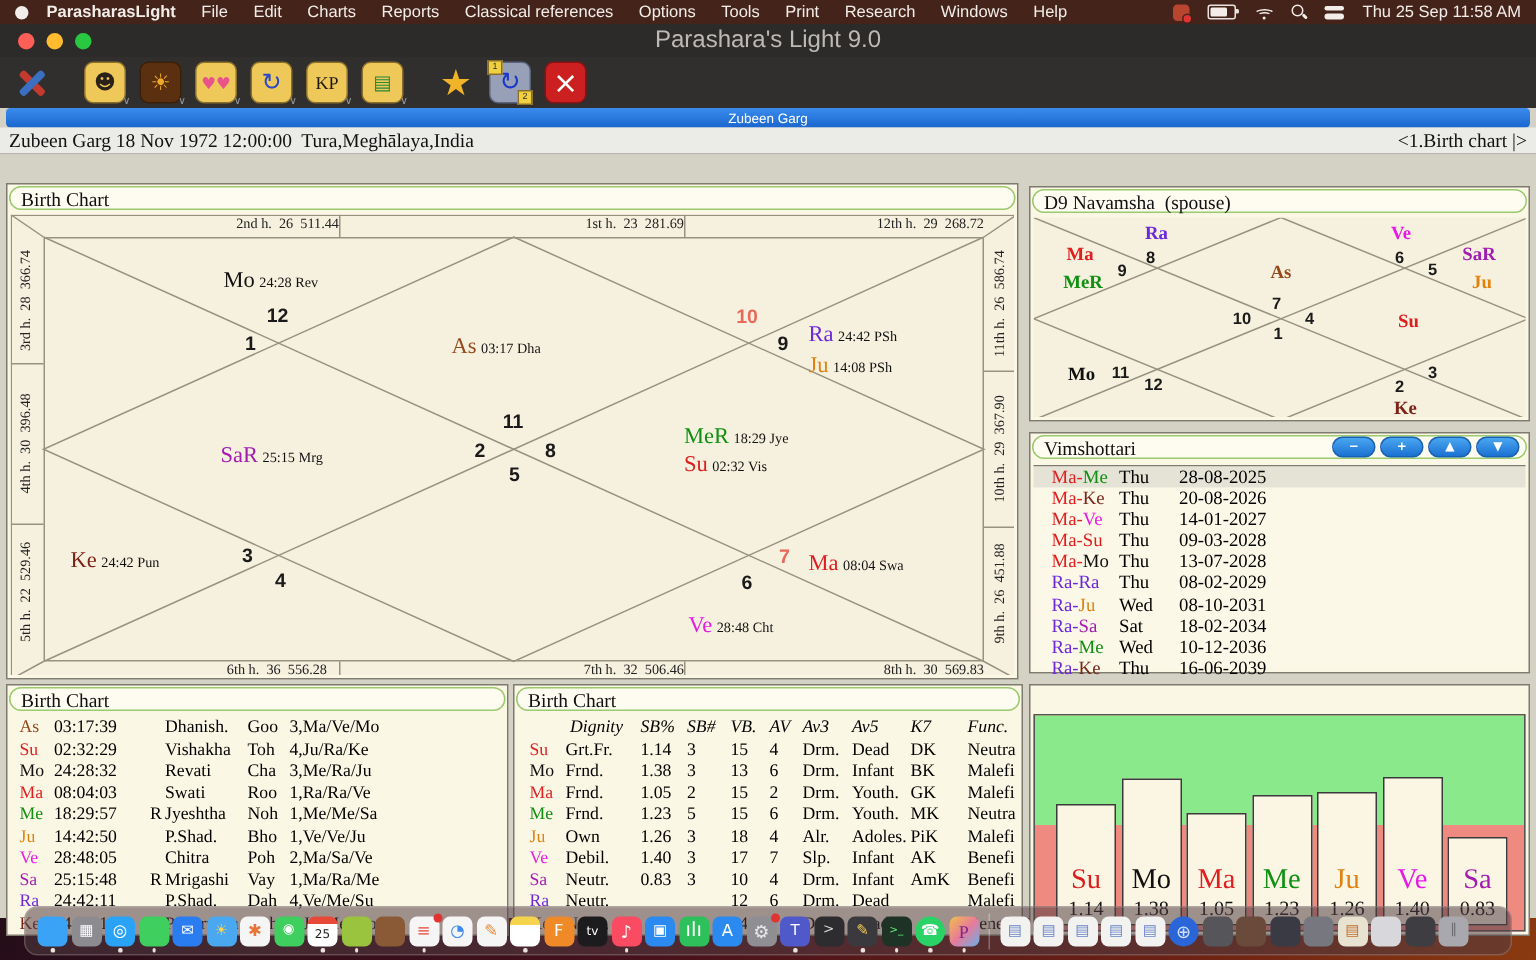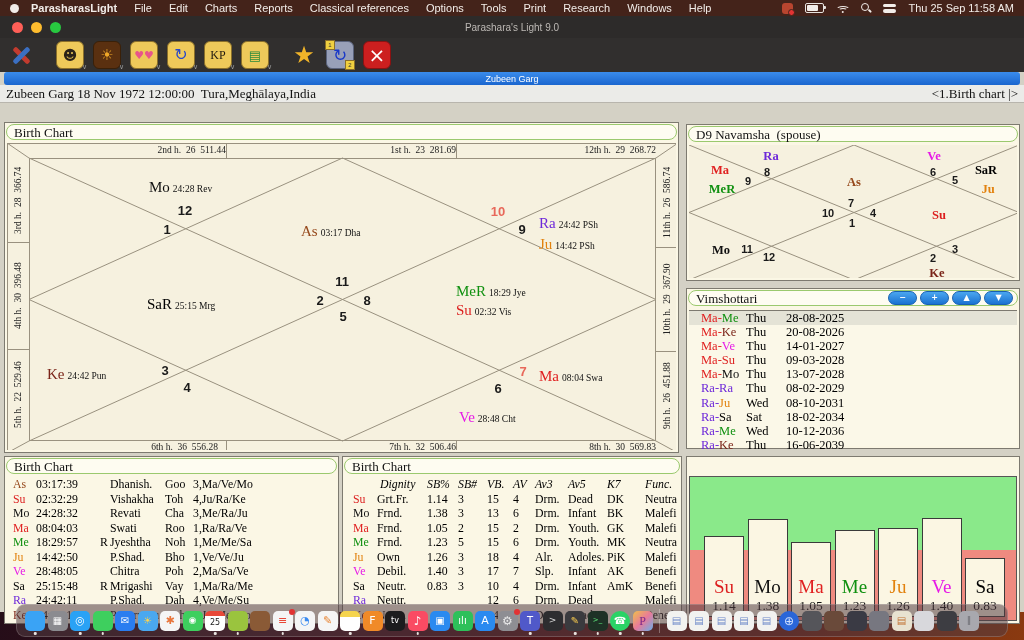--- a/index.html
+++ b/index.html
@@ -29,21 +29,21 @@
   .search-ic:after{content:"";position:absolute;left:7px;top:7px;width:4px;height:1.6px;background:#f2ede9;transform:rotate(45deg);border-radius:1px}
   .cc-ic{width:13px;height:9px;display:flex;flex-direction:column;justify-content:space-between}
   .cc-ic i{height:3.5px;border-radius:2px;background:#f2ede9}
   .clock{white-space:nowrap}
   
   .window{position:absolute;left:0;top:16px;width:1024px;height:596px;background:#d4d1c5}
   .titlebar{position:absolute;left:0;top:0;width:100%;height:22px;background:#2d2b2a;display:flex;align-items:center}
   .tlights{display:flex;gap:8px;margin-left:12px}
   .tl{width:11px;height:11px;border-radius:50%}
   .tl.r{background:#ff5f57}.tl.y{background:#febc2e}.tl.g{background:#28c840}
-  .wtitle{position:absolute;left:0;right:0;text-align:center;color:#bdb9b5;font-size:10px}
+  .wtitle{position:absolute;left:0;right:0;text-align:center;color:#bdb9b5;font-size:16px}
   .toolbar{position:absolute;left:0;top:22px;width:100%;height:34px;background:#312f2e;display:flex;align-items:center;padding-left:8px;box-sizing:border-box}
   .tbi{width:26px;height:26px;border-radius:6px;margin-right:9px;position:relative;display:flex;align-items:center;justify-content:center;font-family:"DejaVu Sans",sans-serif}
   .tbi.sp{margin-right:22px}
   .tb-yellow{background:#eec95a;border:1px solid #8a6f2a}
   .tb-brown{background:#5a3010;border:1px solid #3a2008}
   .tb-red{background:#cc1f1f;border:1px solid #8a1212}
   .tb-bluegray{background:#98a0b8;border:1px solid #5a637c}
   .tb-plain{background:transparent}
   .tb-tools:before,.tb-tools:after{content:"";position:absolute;left:3px;top:11px;width:21px;height:5px;border-radius:2px}
   .tb-tools:before{background:#c23b2e;transform:rotate(45deg)}
@@ -70,21 +70,21 @@
   .house-num{position:absolute;transform:translate(-50%,-50%);font:700 13px "Liberation Sans",sans-serif;color:#1a1a1a}
   .house-num.red{color:#e8685a}
   .hn-sm{font-size:11px}
   .planet{position:absolute;white-space:nowrap;font-family:"Liberation Serif",serif}
   .pl-abbr{font-size:15px}
   .pl-det{font-size:9.5px;color:#111;margin-left:3px}
   .planet.ctr{transform:translate(-50%,-50%)}
   .pl-abbr.sm{font-size:12.5px;font-weight:700}
   
   .c-su{color:#dc1e1e}.c-mo{color:#101010}.c-ma{color:#e02020}.c-me{color:#109010}
-  .c-ju{color:#e2820e}.c-ve{color:#e61ae6}.c-sa{color:#000000}.c-ra{color:#6d28d9}
+  .c-ju{color:#e2820e}.c-ve{color:#e61ae6}.c-sa{color:#a21caf}.c-ra{color:#6d28d9}
   .c-ke{color:#7a2418}.c-as{color:#96491c}
   
   .vim-title{display:flex;align-items:center}
   .vim-btns{margin-left:auto;display:flex;gap:3px;margin-right:4px}
   .vbtn{width:27px;height:12px;border-radius:7px;background:linear-gradient(#4aa6f0,#1b72d2);border:1px solid #1860b0;color:#fff;
         font:700 8px "DejaVu Sans",sans-serif;display:flex;align-items:center;justify-content:center;line-height:1}
   .vim-rows{position:absolute;left:2px;right:2px;top:21px;bottom:2px;border-top:1px solid #7d7a70;background:#fbf8e8}
   .vrow{position:relative;height:14.1px;font-family:"Liberation Serif",serif;font-size:12.5px}
   .vrow.hl{background:#e4e3d6}
   .vrow span{position:absolute;top:0;line-height:14.1px;white-space:pre}
@@ -263,21 +263,21 @@
               <span class="house-num" style="left: 180px; top: 244px;">4</span>
               <span class="house-num red" style="left: 516px; top: 228px;">7</span>
               <span class="house-num" style="left: 491px; top: 245px;">6</span>
             </div>
             <div id="mcPlanets">
               <span class="planet" style="left: 142px; top: 35px;"><span class="pl-abbr c-mo">Mo</span><span class="pl-det">24:28 Rev</span></span>
               <span class="planet" style="left: 294px; top: 79px;"><span class="pl-abbr c-as">As</span><span class="pl-det">03:17 Dha</span></span>
               <span class="planet" style="left: 140px; top: 152px;"><span class="pl-abbr c-sa">SaR</span><span class="pl-det">25:15 Mrg</span></span>
               <span class="planet" style="left: 40px; top: 222px;"><span class="pl-abbr c-ke">Ke</span><span class="pl-det">24:42 Pun</span></span>
               <span class="planet" style="left: 532px; top: 71px;"><span class="pl-abbr c-ra">Ra</span><span class="pl-det">24:42 PSh</span></span>
-              <span class="planet" style="left: 532px; top: 92px;"><span class="pl-abbr c-ju">Ju</span><span class="pl-det">14:42 PSh</span></span>
+              <span class="planet" style="left: 532px; top: 92px;"><span class="pl-abbr c-ju">Ju</span><span class="pl-det">14:08 PSh</span></span>
               <span class="planet" style="left: 449px; top: 139px;"><span class="pl-abbr c-me">MeR</span><span class="pl-det">18:29 Jye</span></span>
               <span class="planet" style="left: 449px; top: 158px;"><span class="pl-abbr c-su">Su</span><span class="pl-det">02:32 Vis</span></span>
               <span class="planet" style="left: 532px; top: 224px;"><span class="pl-abbr c-ma">Ma</span><span class="pl-det">08:04 Swa</span></span>
               <span class="planet" style="left: 452px; top: 265px;"><span class="pl-abbr c-ve">Ve</span><span class="pl-det">28:48 Cht</span></span>
             </div>
         </div>
       </div>
 
       <div class="panel" style="left:686px;top:21px;width:334px;height:157px">
         <div class="ptitle">D9 Navamsha  (spouse)</div>
@@ -685,21 +685,21 @@
         <span class="g" style="color: rgb(255, 255, 255); font-size: 8px;">tv</span>
       </span>
       <span class="dicon" style="background: rgb(250, 75, 99);">
         <span class="g" style="color: rgb(255, 255, 255); font-size: 12px;">♪</span>
         <span class="dot"></span>
       </span>
       <span class="dicon" style="background: rgb(42, 138, 240);">
         <span class="g" style="color: rgb(255, 255, 255); font-size: 10px;">▣</span>
       </span>
       <span class="dicon" style="background: rgb(46, 192, 90);">
-        <span class="g" style="color: rgb(255, 255, 255); font-size: 10px;">ılı</span>
+        <span class="g" style="color: rgb(255, 255, 255); font-size: 13px;">ılı</span>
       </span>
       <span class="dicon" style="background: rgb(42, 138, 240);">
         <span class="g" style="color: rgb(255, 255, 255); font-size: 11px;">A</span>
       </span>
       <span class="dicon" style="background: rgb(142, 142, 147);">
         <span class="g" style="color: rgb(232, 232, 232); font-size: 12px;">⚙</span>
         <span class="badge"></span>
       </span>
       <span class="dicon" style="background: rgb(80, 89, 201);">
         <span class="g" style="color: rgb(255, 255, 255); font-size: 10px;">T</span>

